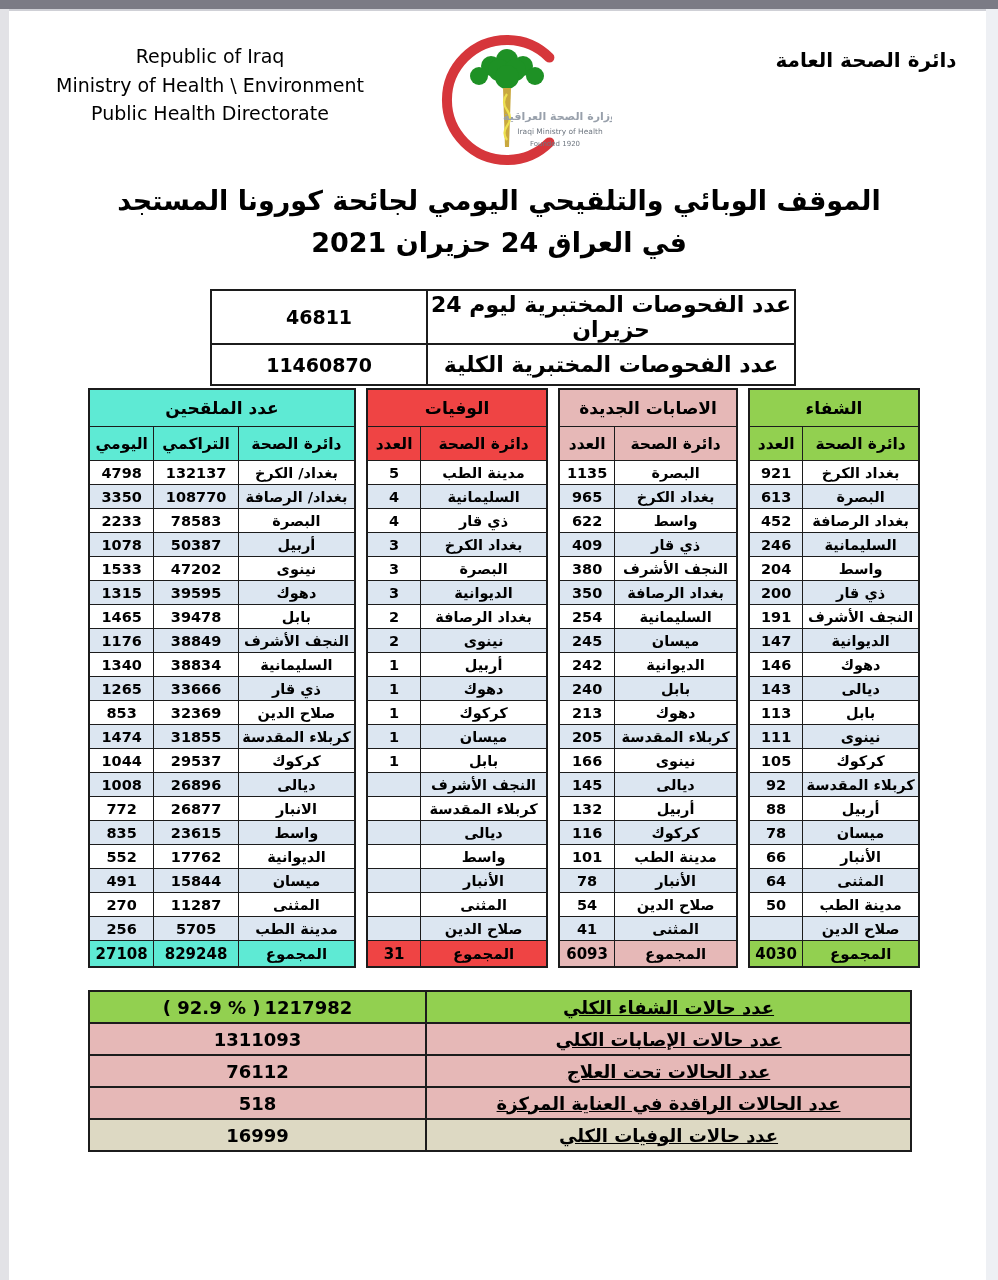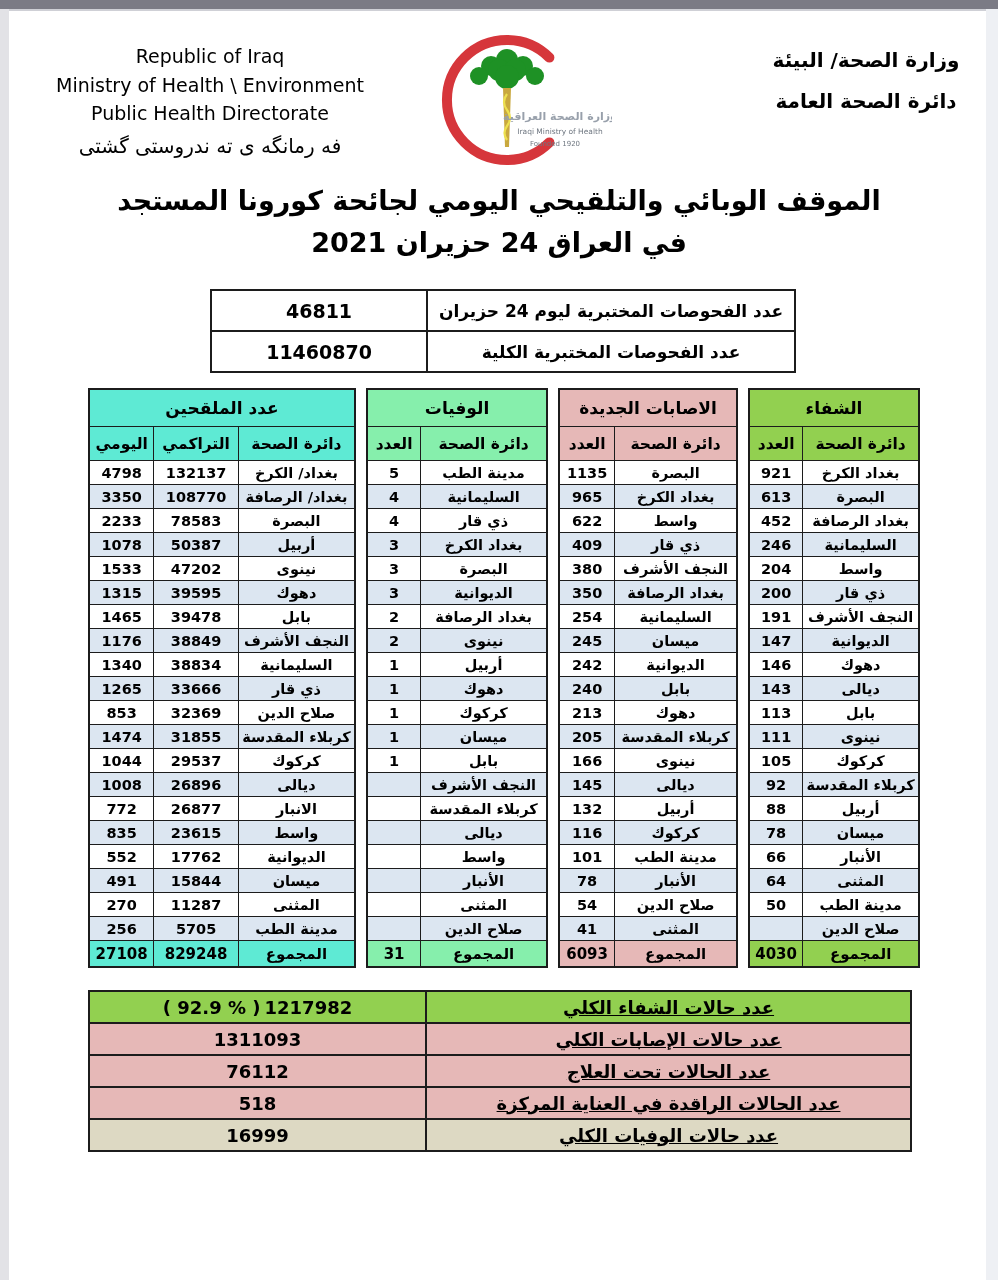--- a/index.html
+++ b/index.html
@@ -18,39 +18,39 @@
   .hdr-arabic{position:absolute;left:742px;top:40px;width:248px;text-align:center;font-weight:bold;font-size:20px;line-height:2.05;}
   .logo{position:absolute;left:412px;top:20px;width:200px;height:165px;}
 
   
   .main-title{position:absolute;top:180px;left:0;width:100%;text-align:center;font-weight:bold;font-size:27px;line-height:1.55;}
 
   
   table{border-collapse:collapse;}
   .tests{position:absolute;left:210px;top:289px;width:586px;border:2px solid #1c1c1c;}
   .tests td{border:2px solid #1c1c1c;height:37px;text-align:center;font-weight:bold;}
-  .tests td.t-label{width:63%;font-size:17px;}
+  .tests td.t-label{width:63%;font-size:22px;}
   .tests td.t-value{font-size:19px;}
 
   
   .ptables{position:absolute;left:88px;top:388px;width:832px;display:flex;justify-content:space-between;align-items:flex-start;}
   .ptable{border:2px solid #1c1c1c;}
   .ptable th,.ptable td{border:1px solid #1c1c1c;text-align:center;font-weight:bold;padding:0 2px;}
   .ptable .title-row th{height:36px;font-size:17px;}
   .ptable .col-head th{height:33px;font-size:15.5px;}
   .ptable td{height:23px;font-size:14.5px;}
   .ptable tr.stripe td{background:#DCE6F1;}
   .ptable tr.total-row td{height:25px;font-size:15px;}
   .t-green{width:172px;} .t-green col.c0{width:118px;} .t-green col.c1{width:54px;}
   .t-pink {width:180px;} .t-pink  col.c0{width:124px;} .t-pink  col.c1{width:56px;}
   .t-gray {width:182px;} .t-gray  col.c0{width:128px;} .t-gray  col.c1{width:54px;}
   .t-blue {width:268px;} .t-blue  col.c0{width:118px;} .t-blue  col.c1{width:85px;} .t-blue col.c2{width:65px;}
   .c-green{background:#92D050;}
   .c-pink{background:#E6B8B7;}
-  .c-gray{background:#86efac;}
+  .c-gray{background:#ef4444;}
   .c-blue{background:#5eead4;}
   .c-beige{background:#DDD9C3;}
 
   
   .summary{position:absolute;left:88px;top:990px;width:824px;border:2px solid #1c1c1c;}
   .summary td{border:2px solid #1c1c1c;height:28px;text-align:center;font-weight:bold;font-size:18px;}
   .summary td.s-label{width:59%;text-decoration:underline;}
   .summary td.s-value{direction:ltr;}
   .summary .note{margin-right:4px;}
 </style>
@@ -58,21 +58,20 @@
 <body>
 
 <div class="frame-top"></div>
 <div class="frame-left"></div>
 <div class="frame-right"></div>
 
 <div class="hdr-english">
   <div>Republic of Iraq</div>
   <div>Ministry of Health \ Environment</div>
   <div>Public Health Directorate</div>
-  <div class="kurdish" dir="rtl">فه رمانگه ى ته ندروستى گشتى</div>
 </div>
 
 <svg class="logo" viewBox="0 0 200 165" aria-hidden="true">
   <path d="M 137.4 37.6 A 60 60 0 1 0 137.4 122.4" stroke="#D6363B" stroke-width="10" fill="none" stroke-linecap="round"></path>
   <g fill="#1E9125">
     <circle cx="95" cy="40" r="11"></circle>
     <circle cx="79" cy="46" r="10"></circle>
     <circle cx="111" cy="46" r="10"></circle>
     <circle cx="67" cy="56" r="9"></circle>
     <circle cx="123" cy="56" r="9"></circle>
@@ -81,21 +80,20 @@
     <circle cx="95" cy="57" r="12"></circle>
   </g>
   <path d="M 91 68 L 99 68 L 97 127 L 93 127 Z" fill="#C9A83E"></path>
   <path d="M95 74 q -6 8 0 16 q 6 8 0 16 q -5 7 0 14" stroke="#EDE04F" stroke-width="2.2" fill="none"></path>
   <text x="148" y="100" font-size="11" font-weight="bold" fill="#98a0ab" text-anchor="middle">وزارة الصحة العراقية</text>
   <text x="148" y="114" font-size="7.5" fill="#6f7781" text-anchor="middle">Iraqi Ministry of Health</text>
   <text x="143" y="126" font-size="7" fill="#6f7781" text-anchor="middle">Founded 1920</text>
 </svg>
 
 <div class="hdr-arabic" dir="rtl">
-  <div>وزارة الصحة/ البيئة</div>
   <div>دائرة الصحة العامة</div>
 </div>
 
 <div class="main-title" dir="rtl">
   <div>الموقف الوبائي والتلقيحي اليومي لجائحة كورونا المستجد</div>
   <div>في العراق 24 حزيران 2021</div>
 </div>
 
 <table class="tests" dir="rtl">
   <tbody>

